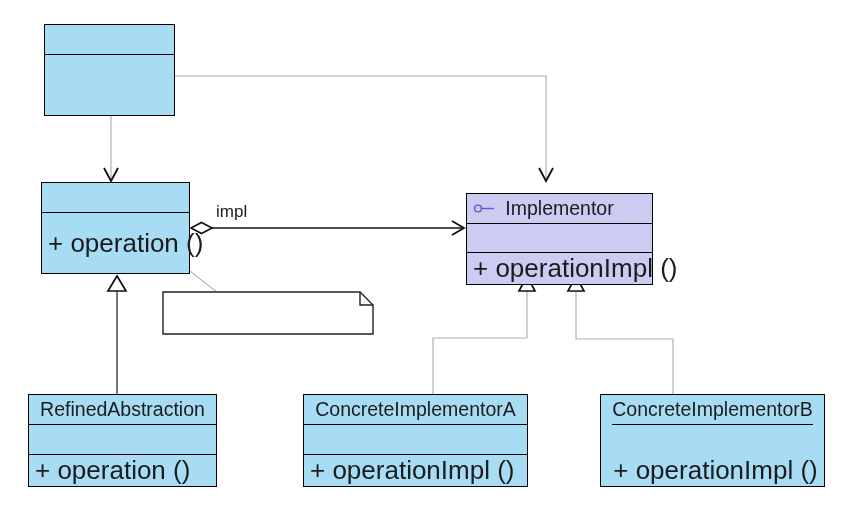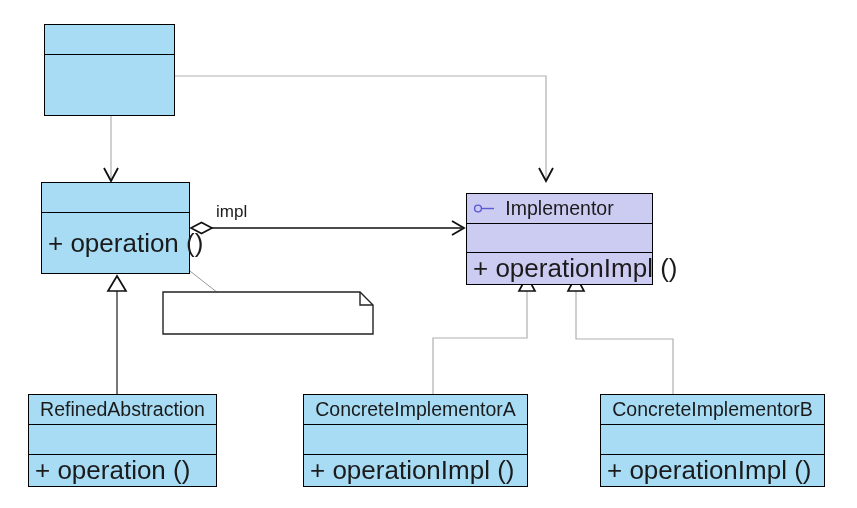--- a/index.html
+++ b/index.html
@@ -43,21 +43,21 @@
     flex:1; display:flex; align-items:center;
     padding-left:6px; font-size:26px; white-space:nowrap;
   }
   .lollipop { position:absolute; left:6px; top:9px; line-height:0; }
 
   #cls-client      { left:44px;  top:24px;  width:131px; height:92px; }
   #cls-abstraction { left:41px;  top:182px; width:149px; height:92px; }
   #cls-implementor { left:466px; top:182px; width:187px; height:92px; }
   #cls-refined     { left:28px;  top:394px; width:189px; height:93px; }
   #cls-cia         { left:303px; top:394px; width:225px; height:93px;justify-content:space-between; }
-  #cls-cib         { left:600px; top:394px; width:225px; height:93px; }
+  #cls-cib         { left:600px; top:394px; width:225px; height:93px;align-items:center; }
 
   .edge-label {
     position:absolute; left:216px; top:202px;
     font-size:17px; white-space:nowrap;
   }
   .note-text {
     position:absolute; left:172px; top:303px; width:196px; height:22px;
     font-size:15.5px; white-space:nowrap;
   }
 </style>

